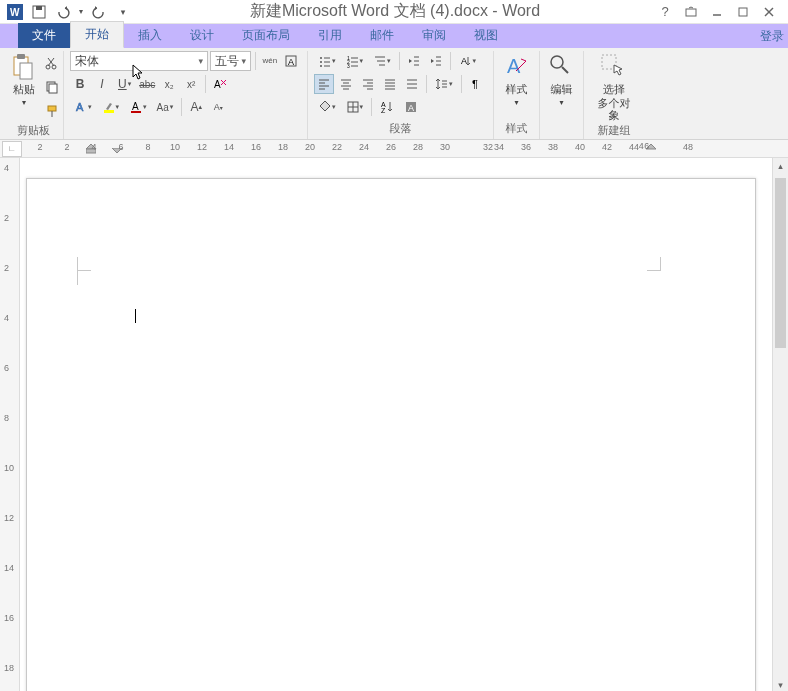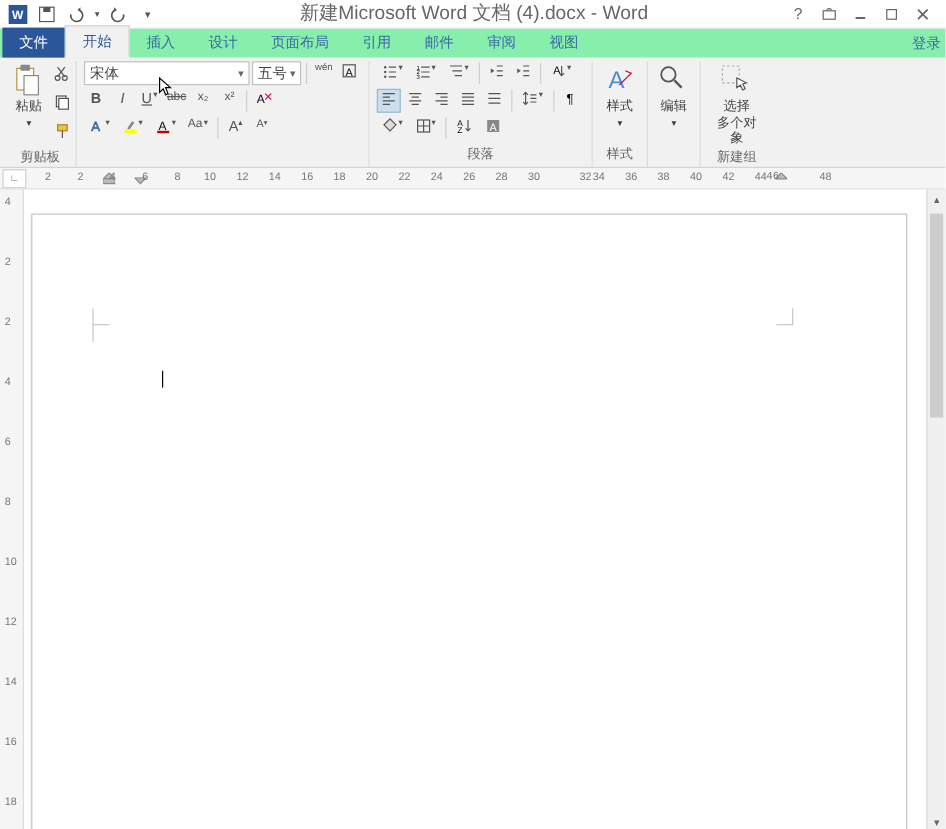--- a/index.html
+++ b/index.html
@@ -3,35 +3,35 @@
 <meta charset="utf-8">
 <style>
 * { margin:0; padding:0; box-sizing:border-box; font-family:"Microsoft YaHei","Segoe UI",sans-serif; }
 body { width:788px; height:691px; background:#fff; overflow:hidden; font-size:12px; color:#444; position:relative; }
 .titlebar { height:24px; background:#fff; display:flex; align-items:center; padding:0 4px; border-bottom:1px solid #e5e5e5; }
 .qat { display:flex; align-items:center; gap:2px; }
 .qat-btn { width:22px; height:22px; display:flex; align-items:center; justify-content:center; color:#555; }
 .title-text { flex:1; text-align:center; color:#666; font-size:16px; }
 .win-ctrls { display:flex; gap:8px; align-items:center; padding-right:6px; }
 .win-btn { width:18px; height:18px; display:flex; align-items:center; justify-content:center; color:#666; font-size:13px; }
-.tabstrip { height:24px; background:#86efac; display:flex; align-items:flex-end; padding-left:2px; position:relative; }
+.tabstrip { height:24px; background:#c4b5fd; display:flex; align-items:flex-end; padding-left:18px; position:relative; }
 .tab { padding:4px 14px; font-size:12px; color:#3b6aa0; cursor:pointer; }
 .tab.file { background:#2b579a; color:#fff; padding:4px 14px; }
 .tab.active { color:#2b579a; border:1px solid #d4d4d4; border-bottom:1px solid #f1f1f1; background:#f1f1f1; }
 .login { position:absolute; right:4px; top:4px; font-size:12px; color:#3b6aa0; }
 .ribbon { height:92px; background:#f1f1f1; border-bottom:1px solid #d4d4d4; display:flex; padding:3px 4px 0 4px; }
 .group { border-right:1px solid #dcdcdc; padding:0 6px 2px 6px; display:flex; flex-direction:column; }
 .group-body { flex:1; display:flex; align-items:flex-start; gap:4px; }
 .group-label { text-align:center; font-size:11px; color:#666; padding:2px 0 1px; position:relative; }
 .big-btn { width:36px; display:flex; flex-direction:column; align-items:center; gap:2px; padding-top:2px; }
 .big-btn svg, .big-btn .ico { width:28px; height:28px; }
 .big-btn span { font-size:11px; text-align:center; line-height:12px; }
 .col { display:flex; flex-direction:column; gap:2px; }
 .row { display:flex; align-items:center; gap:2px; }
-.sbtn { width:20px; height:20px; display:flex; align-items:flex-start; justify-content:center; border:1px solid transparent; font-size:12px; color:#555; }
+.sbtn { width:20px; height:20px; display:flex; align-items:center; justify-content:center; border:1px solid transparent; font-size:12px; color:#555; }
 .sbtn.wide { width:auto; padding:0 3px; }
 .combo { height:20px; border:1px solid #c0c0c0; background:#fff; display:flex; align-items:center; padding:0 4px; font-size:12px; color:#444; }
 .combo .dd { margin-left:auto; font-size:9px; color:#666; }
 .fontname { width:142px; }
 .fontsize { width:42px; }
 .sep { width:1px; height:18px; background:#d0d0d0; margin:0 2px; }
 .cursor-arrow { position:absolute; left:132px; top:40px; pointer-events:none; }
 .ruler-h { height:18px; background:#f5f5f5; border-bottom:1px solid #dcdcdc; display:flex; align-items:center; position:relative; font-size:9px; color:#777; }
 .ruler-h .corner { width:20px; height:16px; border:1px solid #ccc; background:#fff; margin-left:2px; font-size:8px; text-align:center; line-height:14px; }
 .ruler-ticks { position:relative; flex:1; height:100%; margin-left:10px; }

